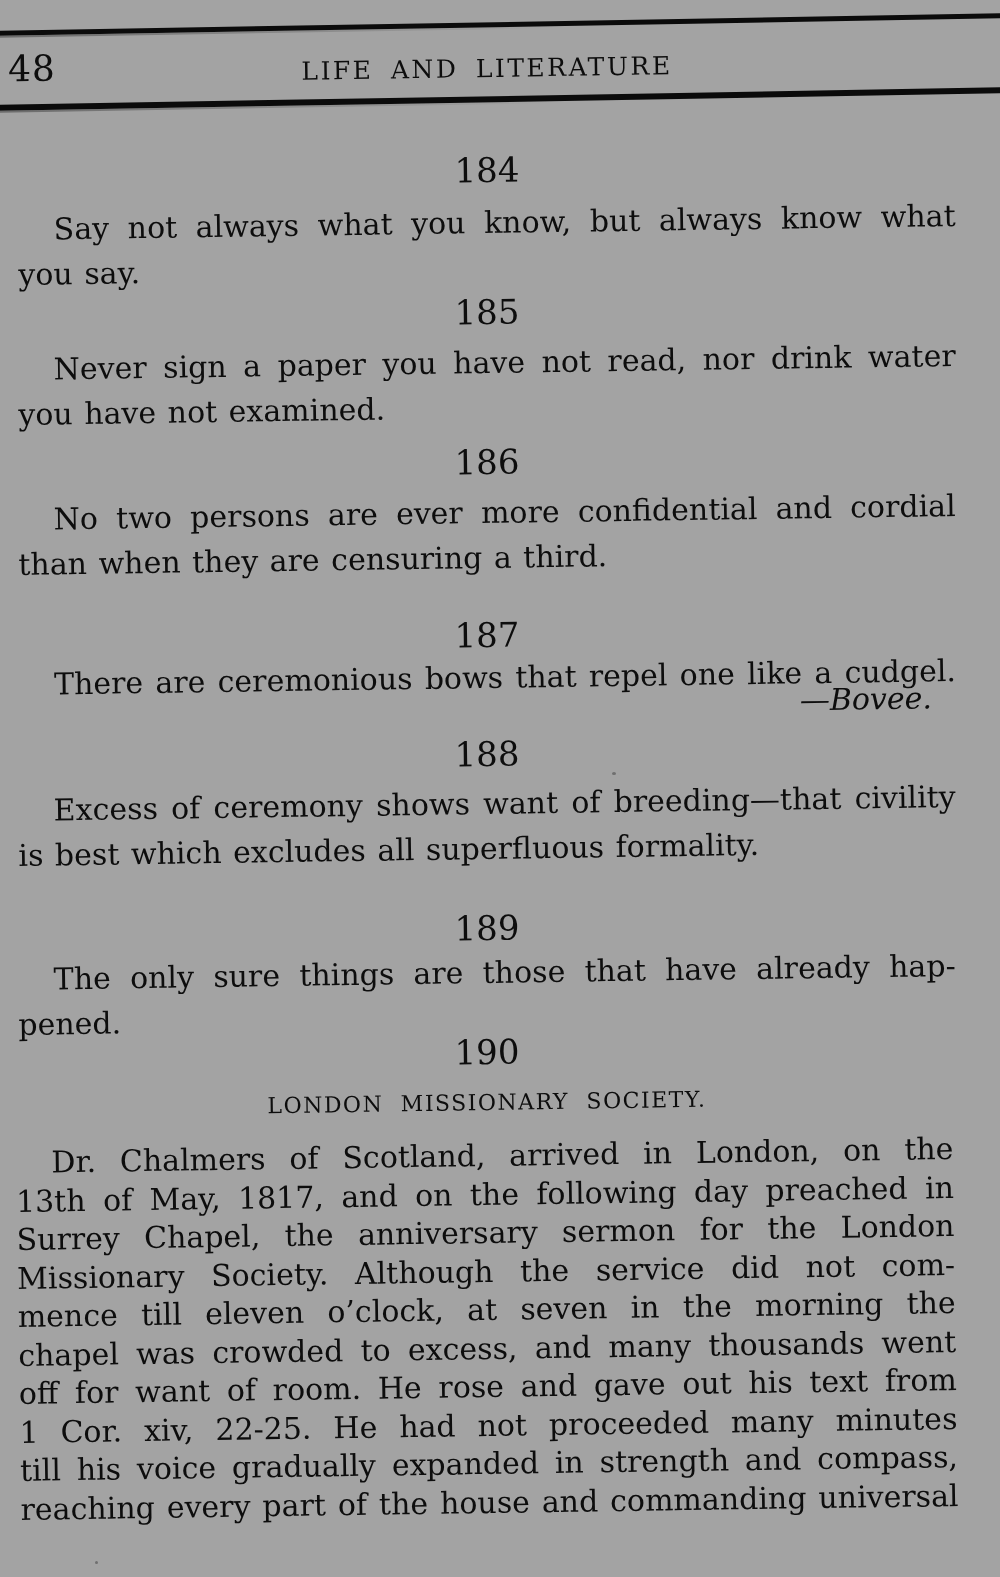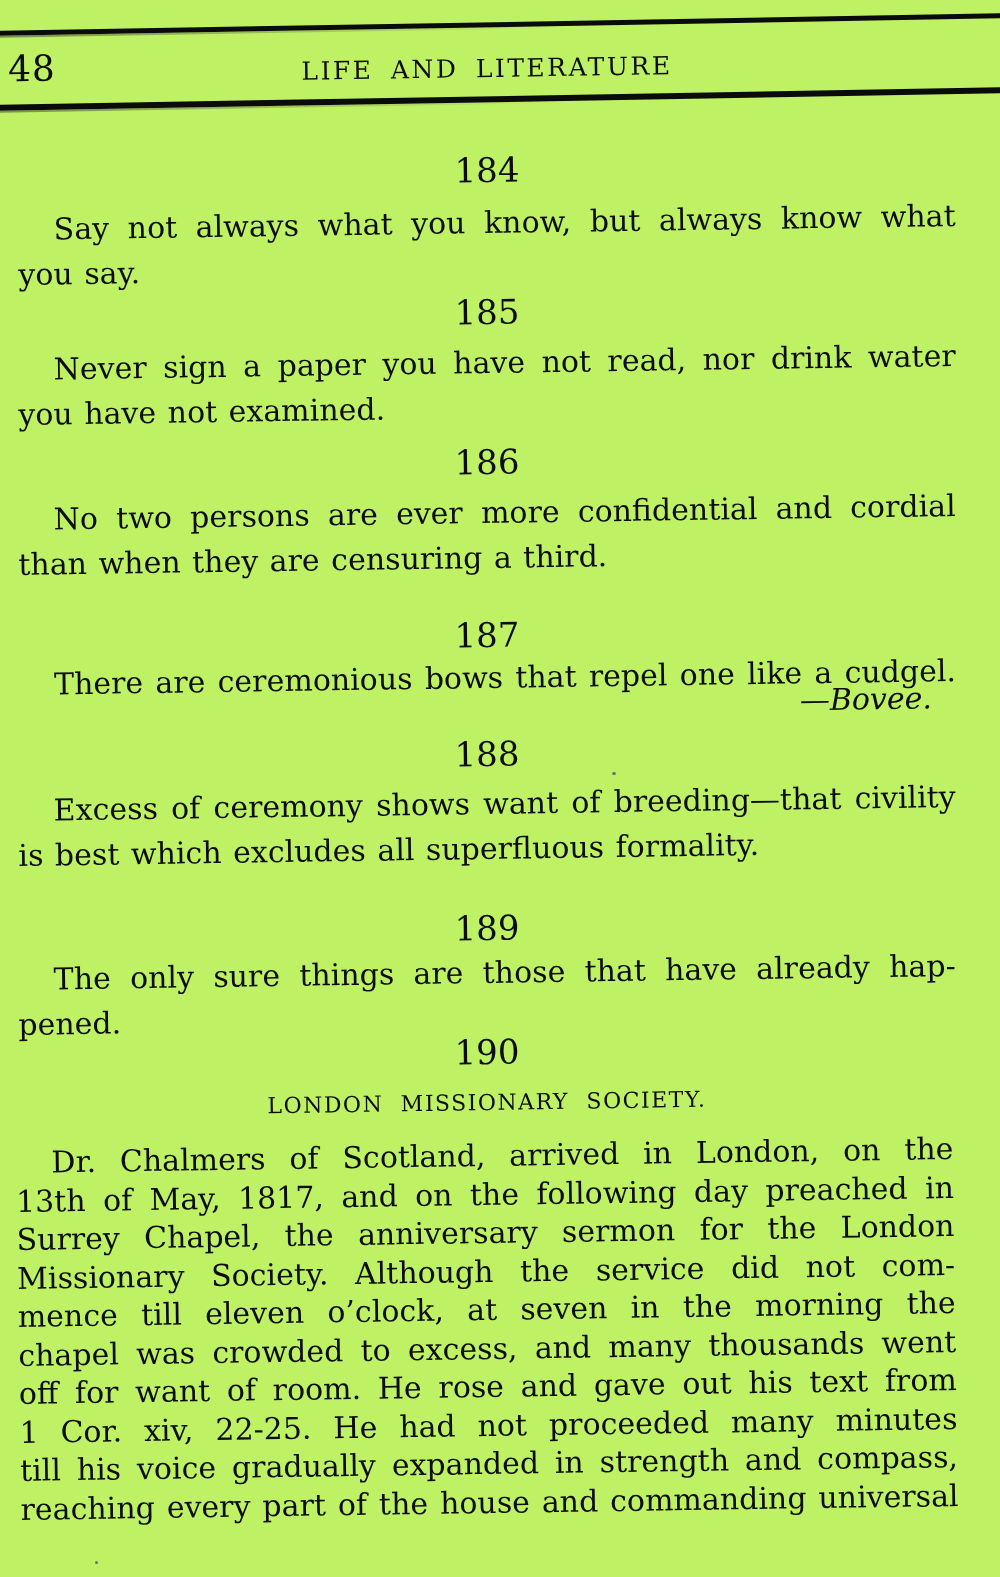--- a/index.html
+++ b/index.html
@@ -4,21 +4,21 @@
 <style>
   html, body {
     margin: 0;
     padding: 0;
     background: #ffffff;
   }
   .page {
     position: relative;
     width: 1000px;
     height: 1577px;
-    background: #bef264;
+    background: #a3a3a3;
     overflow: hidden;
     color: #0d0d0d;
     font-family: "DejaVu Serif", "Liberation Serif", serif;
   }
   
   .tilt { transform: rotate(-0.85deg); }
 
   .rule {
     position: absolute;
     left: -12px;

